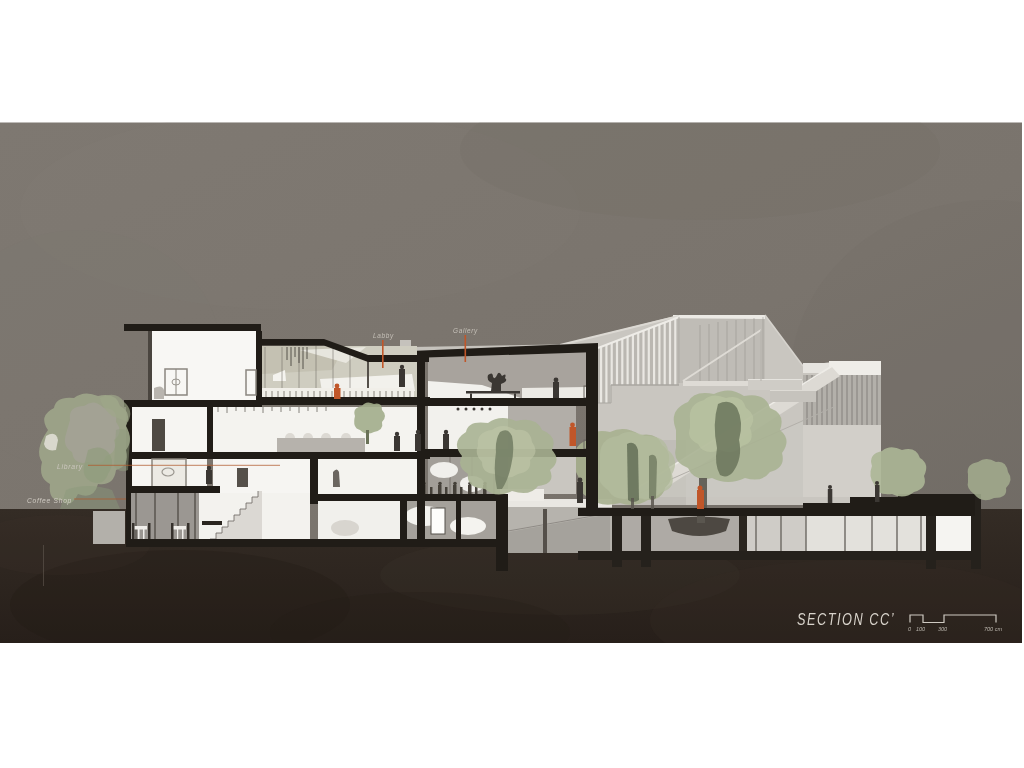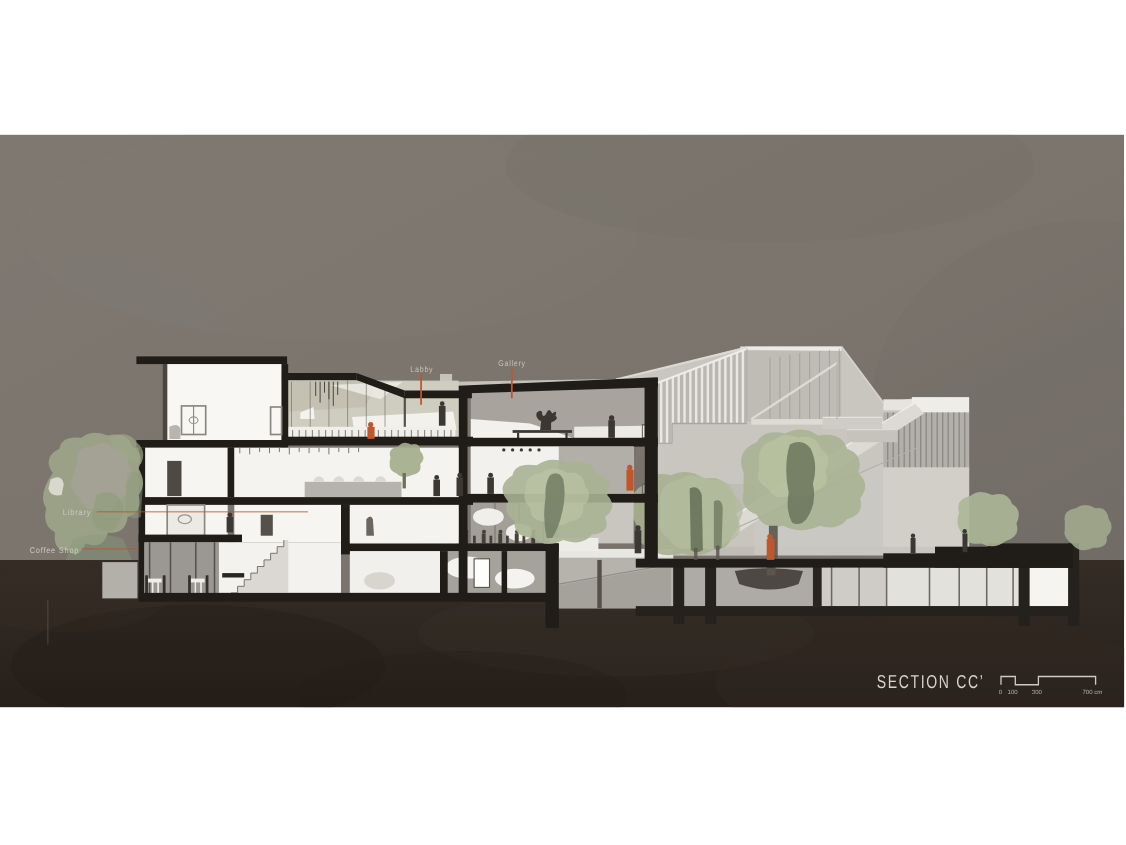--- a/index.html
+++ b/index.html
@@ -1,17 +1,17 @@
 <!DOCTYPE html>
 <html><head>
 <meta charset="utf-8">
 <style>
   html,body{margin:0;padding:0;background:#ffffff;}
   #page{position:relative;width:1024px;height:768px;background:#ffffff;overflow:hidden;
-        font-family:"Liberation Sans", sans-serif;}
+        font-family:"Liberation Sans", sans-serif;font-style:italic;}
   svg{position:absolute;top:0;left:0;}
 </style>
 </head>
 <body>
 <div id="page">
 <svg width="1024" height="768" viewBox="0 0 1024 768">
 <defs>
   <linearGradient id="sky" x1="0" y1="0" x2="1" y2="1">
     <stop offset="0" stop-color="#7e7871"></stop>
     <stop offset="0.55" stop-color="#7a746d"></stop>

